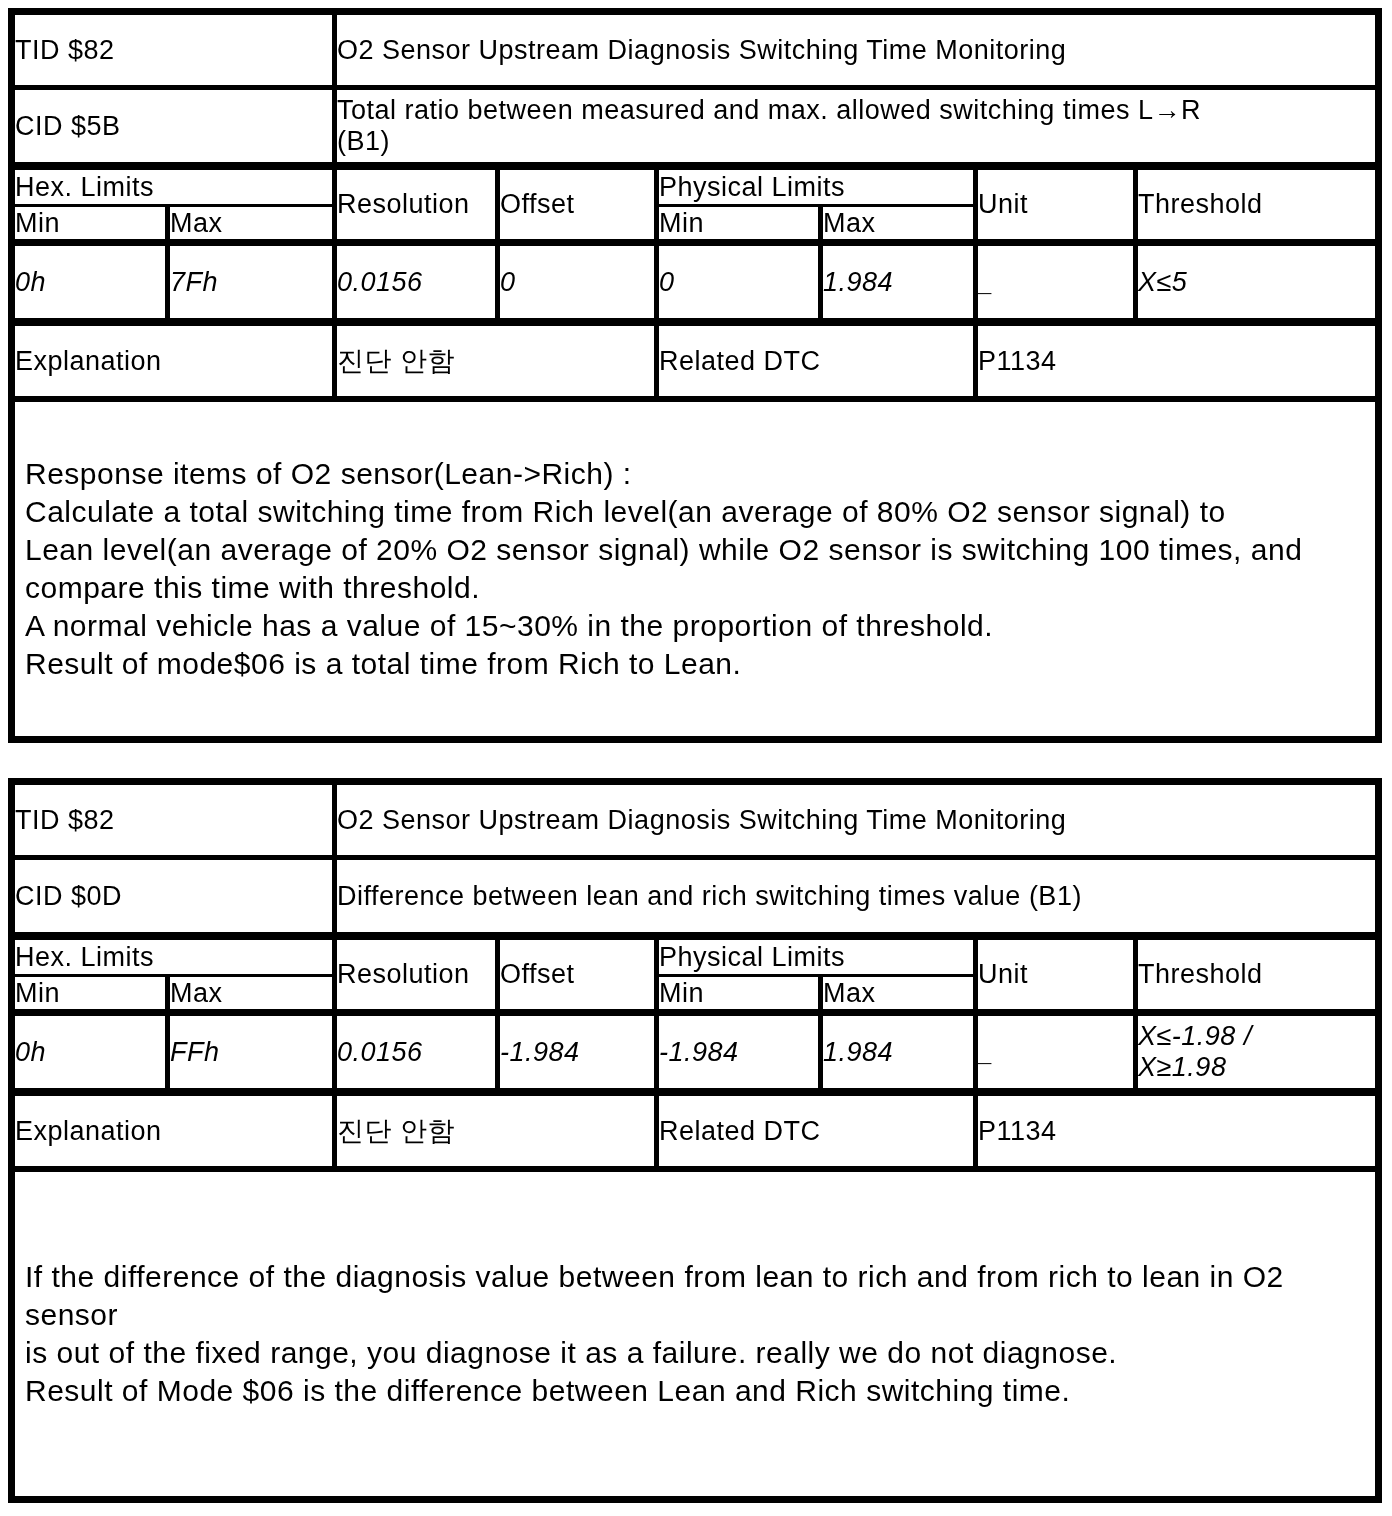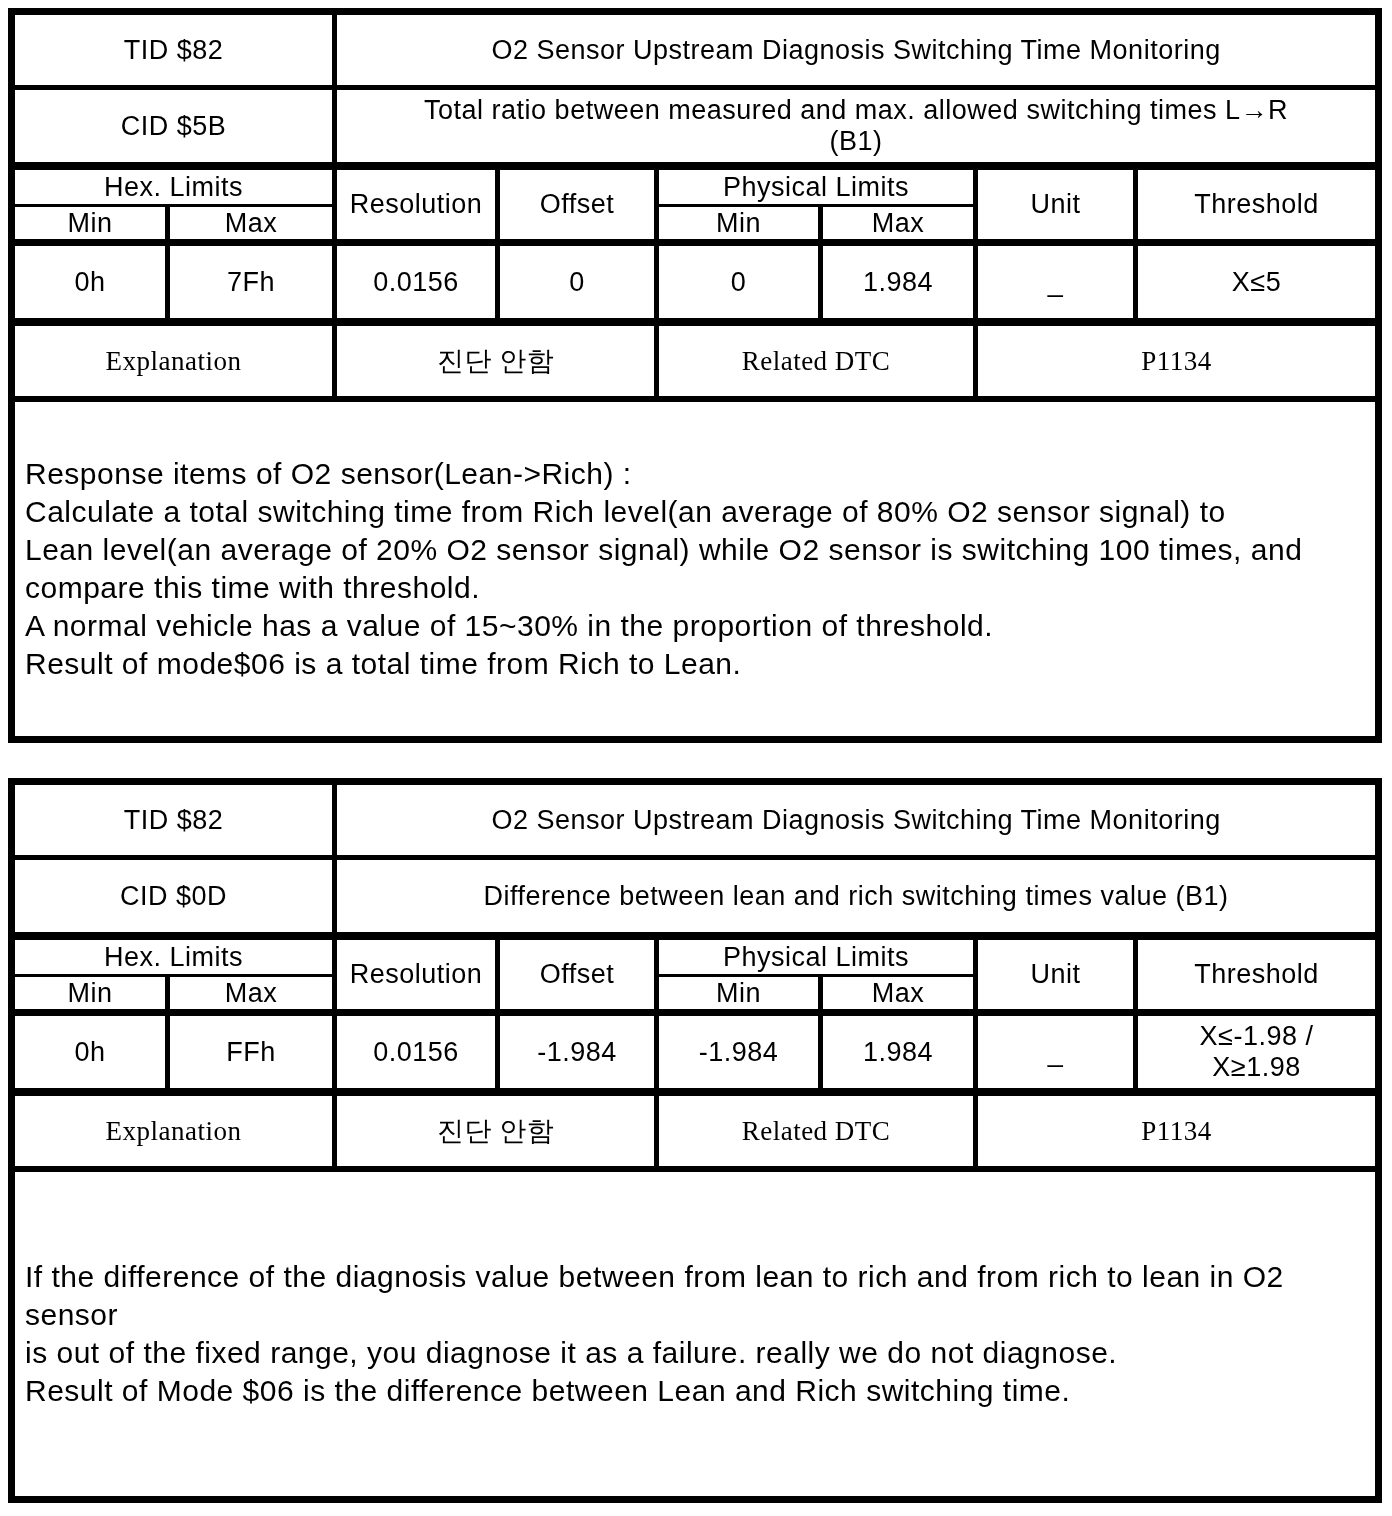--- a/index.html
+++ b/index.html
@@ -18,40 +18,39 @@
     border-collapse: collapse;
     table-layout: fixed;
     width: 1371px;
     margin-left: 8px;
     border: 7px solid #000;
   }
   table.t1 { margin-top: 8px; }
   table.t2 { margin-top: 35px; }
   td {
     border: 5px solid #000;
-    text-align: center;
     vertical-align: middle;
     font-size: 27px;
     letter-spacing: 0.5px;
     padding: 0;
     overflow: hidden;
   }
   
   tr.r-tid    td { height: 70px; }
   tr.r-cid    td { height: 72px; }
   tr.r-hexhdr td { height: 34px; }
   tr.r-minmax td { height: 32px; }
-  tr.r-values td { height: 72px; }
+  tr.r-values td { height: 72px; font-style: italic; }
   tr.r-expl   td { height: 70px; }
   .t1 tr.r-notes td { height: 334px; }
   .t2 tr.r-notes td { height: 324px; }
   
   tr.r-hexhdr td { border-top-width: 8px; }
   tr.r-values td { border-top-width: 7px; }
-  tr.r-expl   td { border-top-width: 8px; font-family: Liberation Serif, serif; }
+  tr.r-expl   td { border-top-width: 8px; }
   tr.r-notes  td { border-top-width: 6px; }
   
   td.bb-thin { border-bottom-width: 3px; }
   tr.r-minmax td { border-top-width: 3px; }
   .preline { white-space: pre-line; line-height: 31px; }
   td.notes-cell {
     text-align: left;
     vertical-align: middle;
     white-space: pre-line;
     line-height: 38px;

